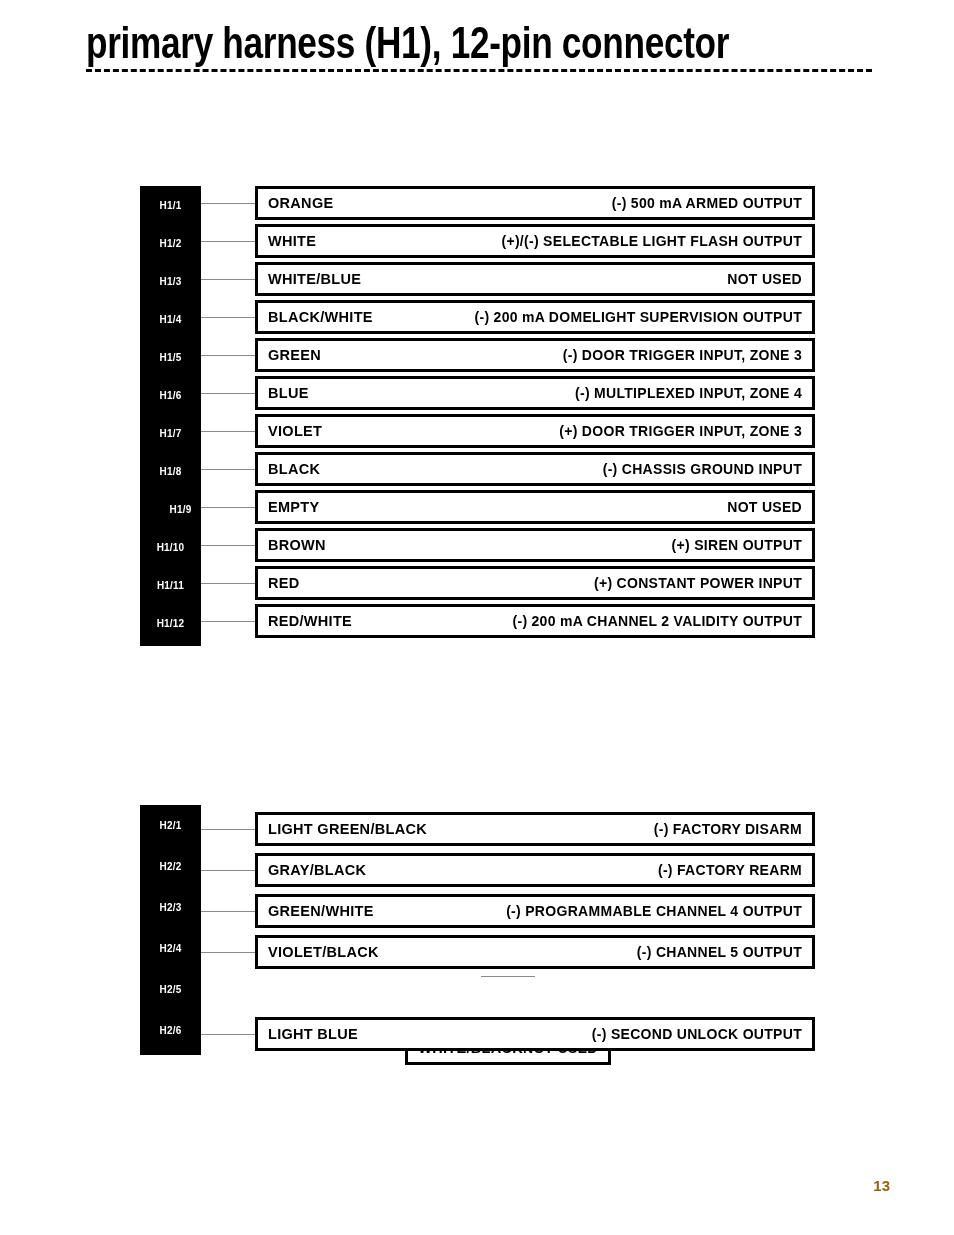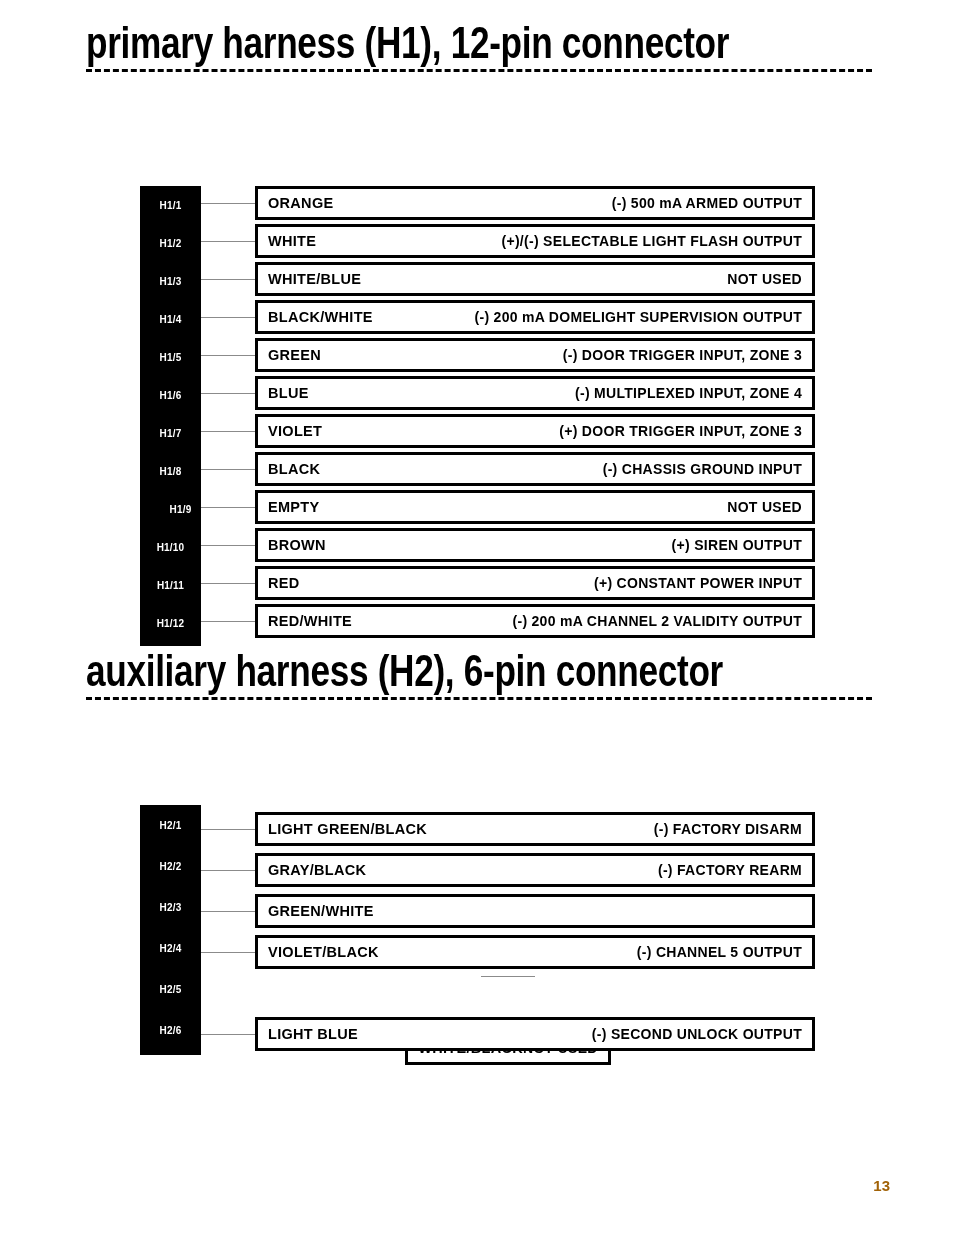--- a/index.html
+++ b/index.html
@@ -259,26 +259,20 @@
         <div class="pin-row" style="top: 418px;">
           <div class="leader"></div>
           <div class="pin-box" style="height: 34px;">
             <div class="wire">RED/WHITE</div>
             <div class="func">(-) 200 mA CHANNEL 2 VALIDITY OUTPUT</div>
           </div>
         </div>
       </div>
   </div>
 
-  <div class="section" id="section-h2">
-    <div class="heading-wrap">
-      <div class="heading-text">auxiliary harness (H2), 6-pin connector</div>
-      <div class="heading-rule"></div>
-    </div>
-  </div>
 
   <div class="harness" id="harness-h2">
     <div class="pin-column" id="pin-column-h2" style="height: 250px; top: -7px;">
         <div class="pin-cell" style="height: 41px;">H2/1</div>
         <div class="pin-cell" style="height: 41px;">H2/2</div>
         <div class="pin-cell" style="height: 41px;">H2/3</div>
         <div class="pin-cell" style="height: 41px;">H2/4</div>
         <div class="pin-cell" style="height: 41px;">H2/5</div>
         <div class="pin-cell" style="height: 41px;">H2/6</div>
       </div>
@@ -294,20 +288,21 @@
           <div class="leader"></div>
           <div class="pin-box" style="height: 34px;">
             <div class="wire">GRAY/BLACK</div>
             <div class="func">(-) FACTORY REARM</div>
           </div>
         </div>
         <div class="pin-row" style="top: 82px;">
           <div class="leader"></div>
           <div class="pin-box" style="height: 34px;">
             <div class="wire">GREEN/WHITE</div>
+            <div class="func">(-) PROGRAMMABLE CHANNEL 4 OUTPUT</div>
           </div>
         </div>
         <div class="pin-row" style="top: 123px;">
           <div class="leader"></div>
           <div class="pin-box" style="height: 34px;">
             <div class="wire">VIOLET/BLACK</div>
             <div class="func">(-) CHANNEL 5 OUTPUT</div>
           </div>
         </div>
         <div class="pin-row" style="top: 164px; flex-direction: column;">

